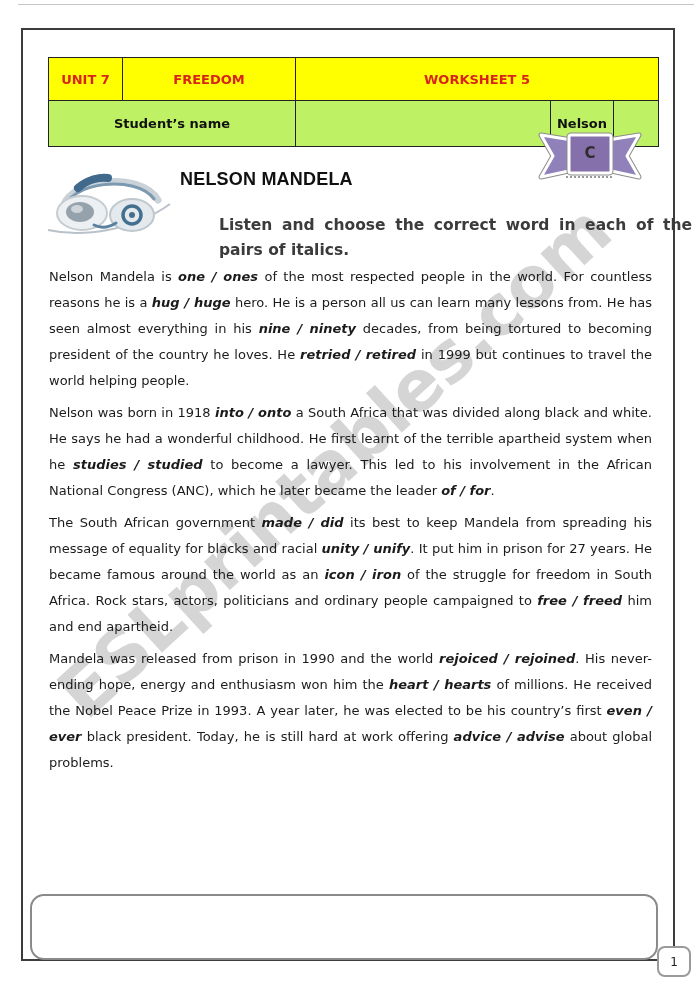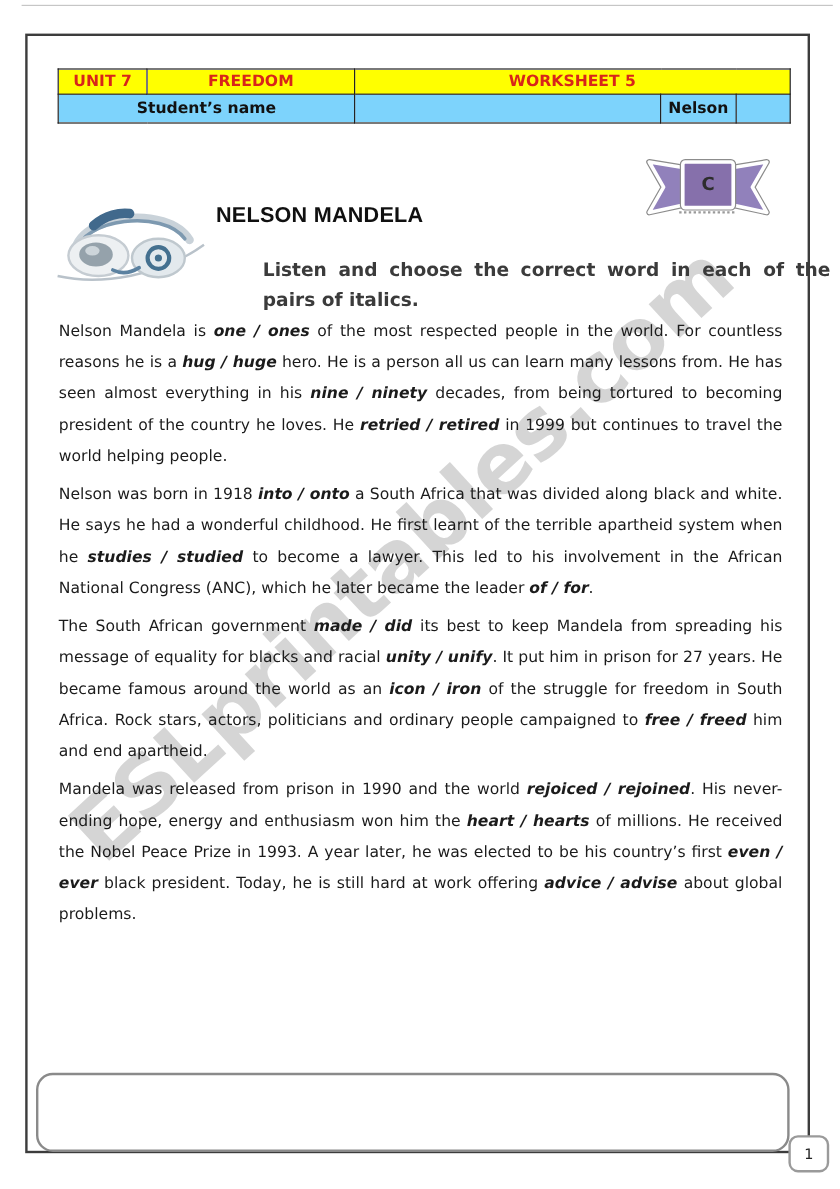--- a/index.html
+++ b/index.html
@@ -11,25 +11,25 @@
   .page-border{
     position:absolute;left:21px;top:28px;width:654px;height:933px;
     border:2px solid #3c3c3c;box-sizing:border-box;background:#ffffff;
   }
   
   .header-table{
     position:absolute;left:48px;top:57px;width:610px;border-collapse:collapse;
     table-layout:fixed;font-size:13px;font-weight:bold;z-index:2;
   }
   .header-table td{
-    border:1.5px solid #222222;padding:0 3px;text-align:center;vertical-align:middle;
+    border:1.5px solid #222222;padding:11px 3px;text-align:center;vertical-align:middle;
     overflow:hidden;white-space:nowrap;
   }
   .header-table .r1 td{background:#ffff00;color:#d8251a;height:20px;}
-  .header-table .r2 td{background:#7dd3fc;color:#111111;height:23px;}
+  .header-table .r2 td{background:#bef264;color:#111111;height:23px;}
   
   .badge{position:absolute;left:538px;top:123px;width:104px;height:62px;z-index:2;}
   .badge svg{position:absolute;left:0;top:0;}
   .badge-letter{
     position:absolute;left:0;right:0;top:21px;text-align:center;
     font-size:15px;font-weight:bold;color:#2d2d2d;z-index:3;
   }
   
   .headphones{position:absolute;left:44px;top:168px;width:132px;height:70px;z-index:2;}
   

